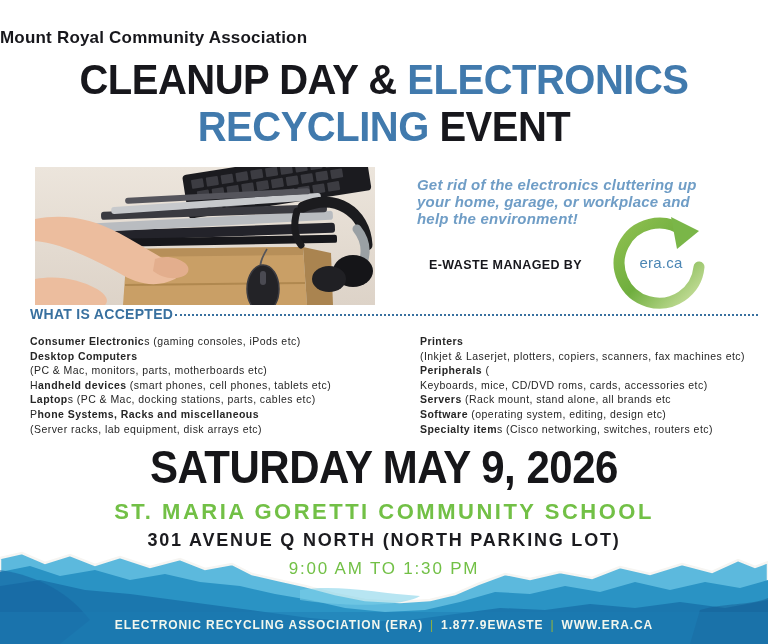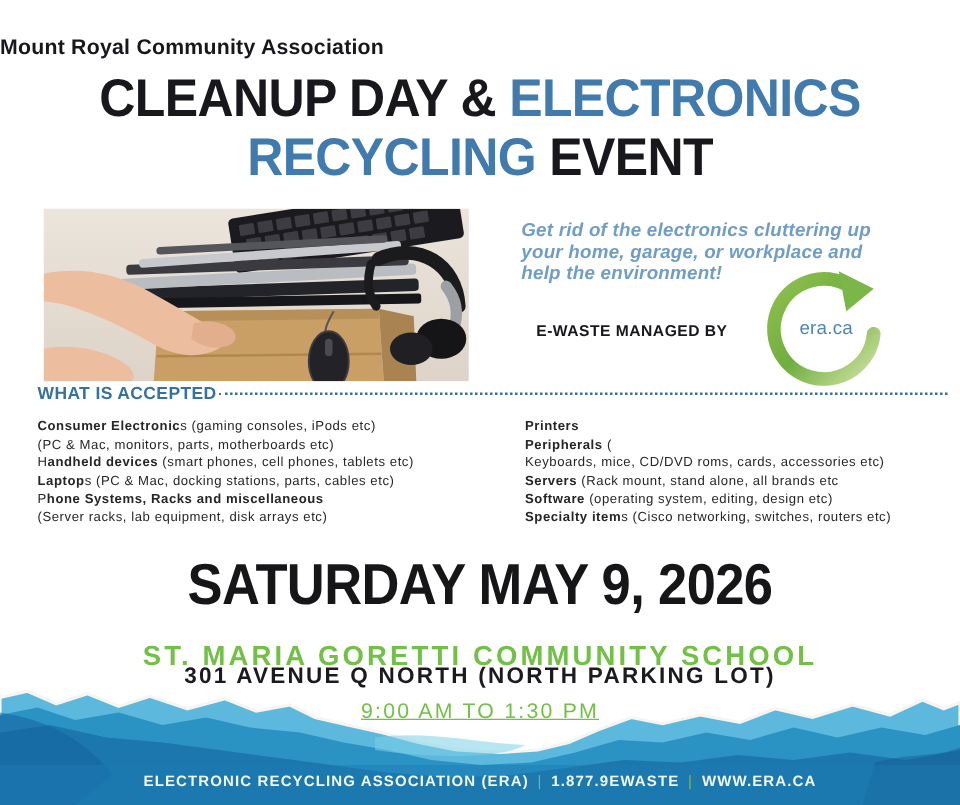--- a/index.html
+++ b/index.html
@@ -61,29 +61,29 @@
   .col .seg-b{font-weight:700;}
 
   
   .date{
     top:441px;left:0;width:768px;text-align:center;
     font-size:42px;font-weight:700;color:#161619;letter-spacing:-.5px;
     transform:scaleY(1.1);transform-origin:top center;
   }
   .venue{
     top:499px;left:0;width:768px;text-align:center;
-    font-size:22px;font-weight:700;color:#72c046;letter-spacing:2.5px;margin-top:13px;
+    font-size:22px;font-weight:700;color:#72c046;letter-spacing:2.5px;
   }
   .address{
     top:530px;left:0;width:768px;text-align:center;
     font-size:18px;font-weight:700;color:#1b1b1f;letter-spacing:1.8px;
   }
   .time{
     top:559px;left:0;width:768px;text-align:center;
-    font-size:17px;font-weight:500;color:#72c046;letter-spacing:1.8px;z-index:3;text-decoration:underline;
+    font-size:17px;font-weight:500;color:#72c046;letter-spacing:1.8px;z-index:3;
   }
 
   
   .band{ left:0;top:550px;width:768px;height:94px;z-index:2; }
   .footerbar{
     left:0;top:618px;width:768px;text-align:center;z-index:4;
     font-size:12px;font-weight:700;letter-spacing:.9px;color:#f2f7ee;
     white-space:nowrap;
   }
   .footerbar .sep{color:#94b43c;padding:0 7px;font-weight:400;}
@@ -201,28 +201,30 @@
   <div class="eratxt">era.ca</div>
 </div>
 
 <div class="abs accept-head">
   <span class="accept-title">WHAT IS ACCEPTED</span>
   <span class="dotline"></span>
 </div>
 
 <div class="abs col col-left">
     <div><span class="seg-b">Consumer Electronic</span><span>s (gaming consoles, iPods etc)</span></div>
+    <div><span class="seg-b">Desktop Computers</span></div>
     <div><span>(PC &amp; Mac, monitors, parts, motherboards etc)</span></div>
     <div><span>H</span><span class="seg-b">andheld devices</span><span> (smart phones, cell phones, tablets etc)</span></div>
     <div><span class="seg-b">Laptop</span><span>s (PC &amp; Mac, docking stations, parts, cables etc)</span></div>
     <div><span>P</span><span class="seg-b">hone Systems, Racks and miscellaneous</span></div>
     <div><span>(Server racks, lab equipment, disk arrays etc)</span></div>
   </div>
 <div class="abs col col-right">
     <div><span class="seg-b">Printers</span></div>
+    <div><span>(Inkjet &amp; Laserjet, plotters, copiers, scanners, fax machines etc)</span></div>
     <div><span class="seg-b">Peripherals</span><span> (</span></div>
     <div><span>Keyboards, mice, CD/DVD roms, cards, accessories etc)</span></div>
     <div><span class="seg-b">Servers</span><span> (Rack mount, stand alone, all brands etc</span></div>
     <div><span class="seg-b">Software</span><span> (operating system, editing, design etc)</span></div>
     <div><span class="seg-b">Specialty item</span><span>s (Cisco networking, switches, routers etc)</span></div>
   </div>
 
 <div class="abs date">SATURDAY MAY 9, 2026</div>
 <div class="abs venue">ST. MARIA GORETTI COMMUNITY SCHOOL</div>
 <div class="abs address">301 AVENUE Q NORTH (NORTH PARKING LOT)</div>

